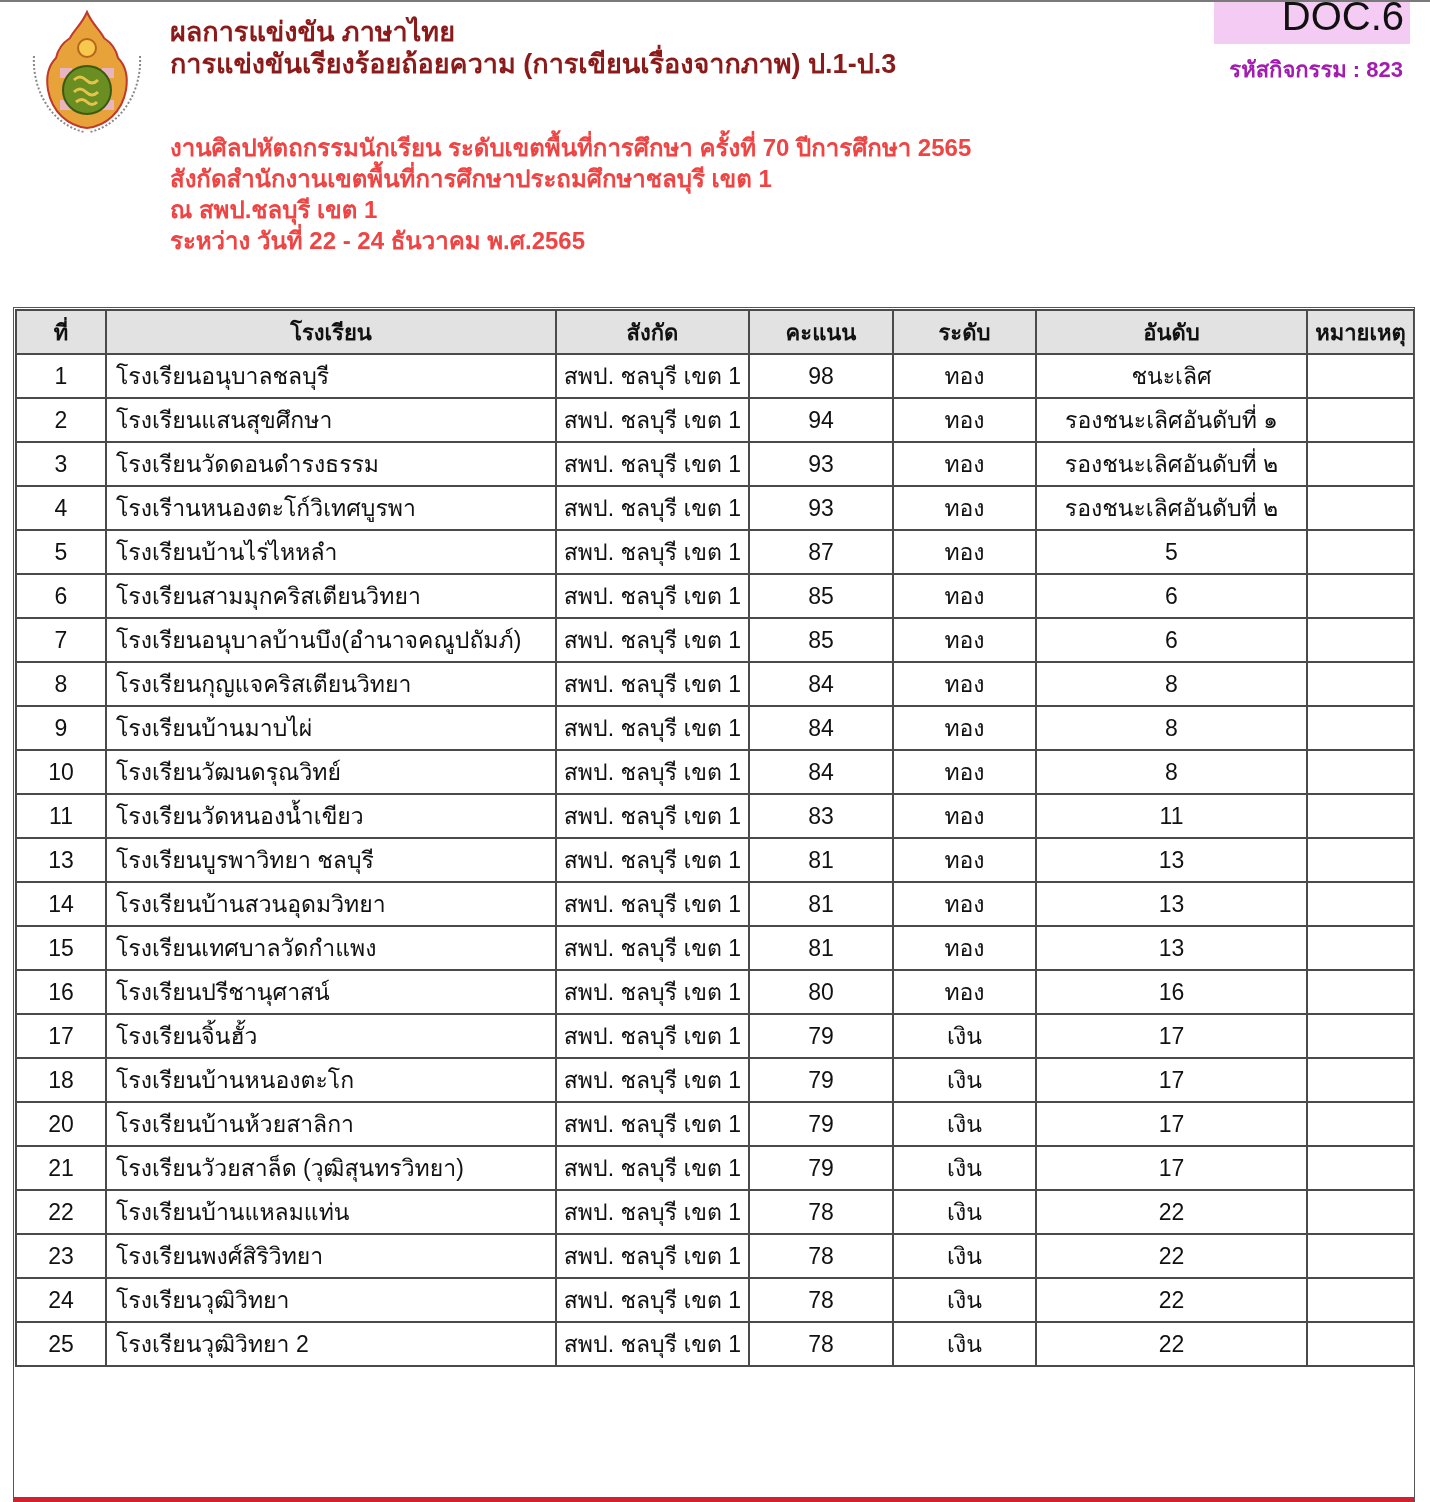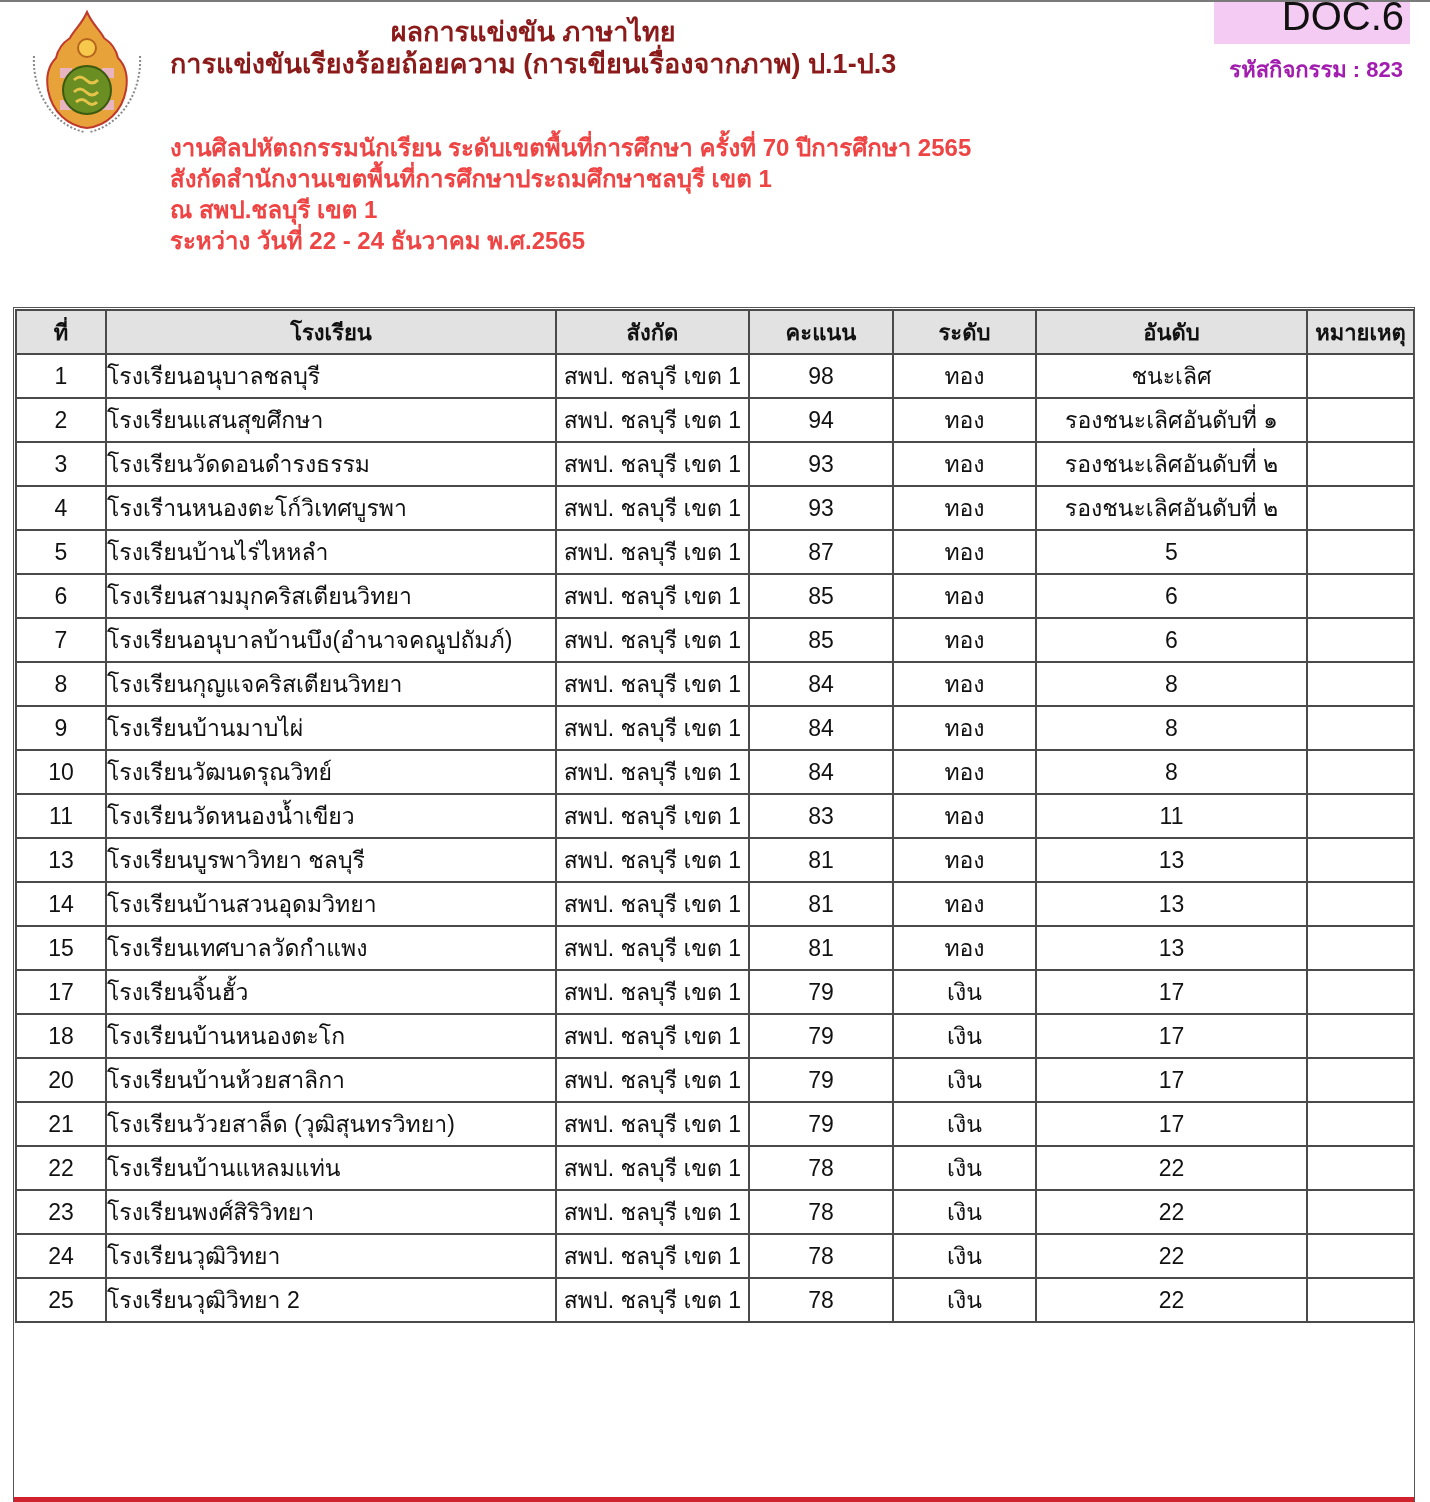--- a/index.html
+++ b/index.html
@@ -3,39 +3,39 @@
 <meta charset="utf-8">
 <style>
   html, body { margin: 0; padding: 0; background: #ffffff; }
   body {
     width: 1430px; height: 1502px; overflow: hidden; position: relative;
     font-family: "Liberation Sans", "DejaVu Sans", sans-serif;
     border-top: 2px solid #7a7a7a; box-sizing: border-box;
   }
   .logo { position: absolute; left: 26px; top: 6px; width: 122px; height: 130px; }
   .title-block { position: absolute; left: 170px; top: 14px; }
-  .title-line { color: #8b1a1a; font-weight: bold; font-size: 27px; line-height: 32px; white-space: nowrap; text-align: center; }
+  .title-line { color: #8b1a1a; font-weight: bold; font-size: 27px; line-height: 32px; white-space: nowrap; }
   .sub-block { position: absolute; left: 170px; top: 130px; }
   .sub-line { color: #ef4444; font-weight: bold; font-size: 24px; line-height: 31px; white-space: nowrap; }
   .doc-badge {
     position: absolute; left: 1214px; top: -14px; width: 196px; height: 56px;
     background: #f4cbf3; color: #111; font-size: 40px; line-height: 56px;
     text-align: right; padding-right: 6px; box-sizing: border-box;
   }
   .activity-code { position: absolute; right: 27px; top: 50px; font-weight: bold; font-size: 22px; color: #a21caf; white-space: nowrap; }
   .table-wrap {
     position: absolute; left: 13px; top: 305px; width: 1402px;
     border: 1px solid #555; padding: 1px; box-sizing: border-box; height: 1200px; overflow: hidden;
   }
   table { border-collapse: collapse; width: 100%; table-layout: fixed; }
   th, td { border: 2px solid #4a4a4a; height: 42px; padding: 0; font-size: 23px; color: #111; }
   th { background: #e2e2e2; font-weight: bold; font-size: 22px; height: 42px; }
   td { background: #fff; }
   td.c { text-align: center; }
-  td.l { text-align: left; }
+  td.l { text-align: left; padding-left: 9px; }
   .cut-line { position: absolute; left: 14px; top: 1495px; width: 1400px; height: 5px; background: #d0222e; }
 </style>
 </head>
 <body>
 
 <div class="logo">
   <svg width="122" height="130" viewBox="0 0 122 130">
     <path d="M61 4 C56 16 48 22 44 30 C38 34 32 40 30 50 C22 58 20 70 22 82 C26 104 42 118 61 120 C80 118 96 104 100 82 C102 70 100 58 92 50 C90 40 84 34 78 30 C74 22 66 16 61 4 Z" fill="#e8a23a" stroke="#c0392b" stroke-width="2"></path>
     <circle cx="61" cy="40" r="9" fill="#f6c84c" stroke="#b5651d" stroke-width="2"></circle>
     <rect x="34" y="60" width="12" height="10" fill="#e8b4c0"></rect>
@@ -207,20 +207,29 @@
         <tr>
           <td class="c">15</td>
           <td class="l">โรงเรียนเทศบาลวัดกำแพง</td>
           <td class="c">สพป. ชลบุรี เขต 1</td>
           <td class="c">81</td>
           <td class="c">ทอง</td>
           <td class="c">13</td>
           <td class="c"></td>
         </tr>
         <tr>
+          <td class="c">16</td>
+          <td class="l">โรงเรียนปรีชานุศาสน์</td>
+          <td class="c">สพป. ชลบุรี เขต 1</td>
+          <td class="c">80</td>
+          <td class="c">ทอง</td>
+          <td class="c">16</td>
+          <td class="c"></td>
+        </tr>
+        <tr>
           <td class="c">17</td>
           <td class="l">โรงเรียนจิ้นฮั้ว</td>
           <td class="c">สพป. ชลบุรี เขต 1</td>
           <td class="c">79</td>
           <td class="c">เงิน</td>
           <td class="c">17</td>
           <td class="c"></td>
         </tr>
         <tr>
           <td class="c">18</td>

